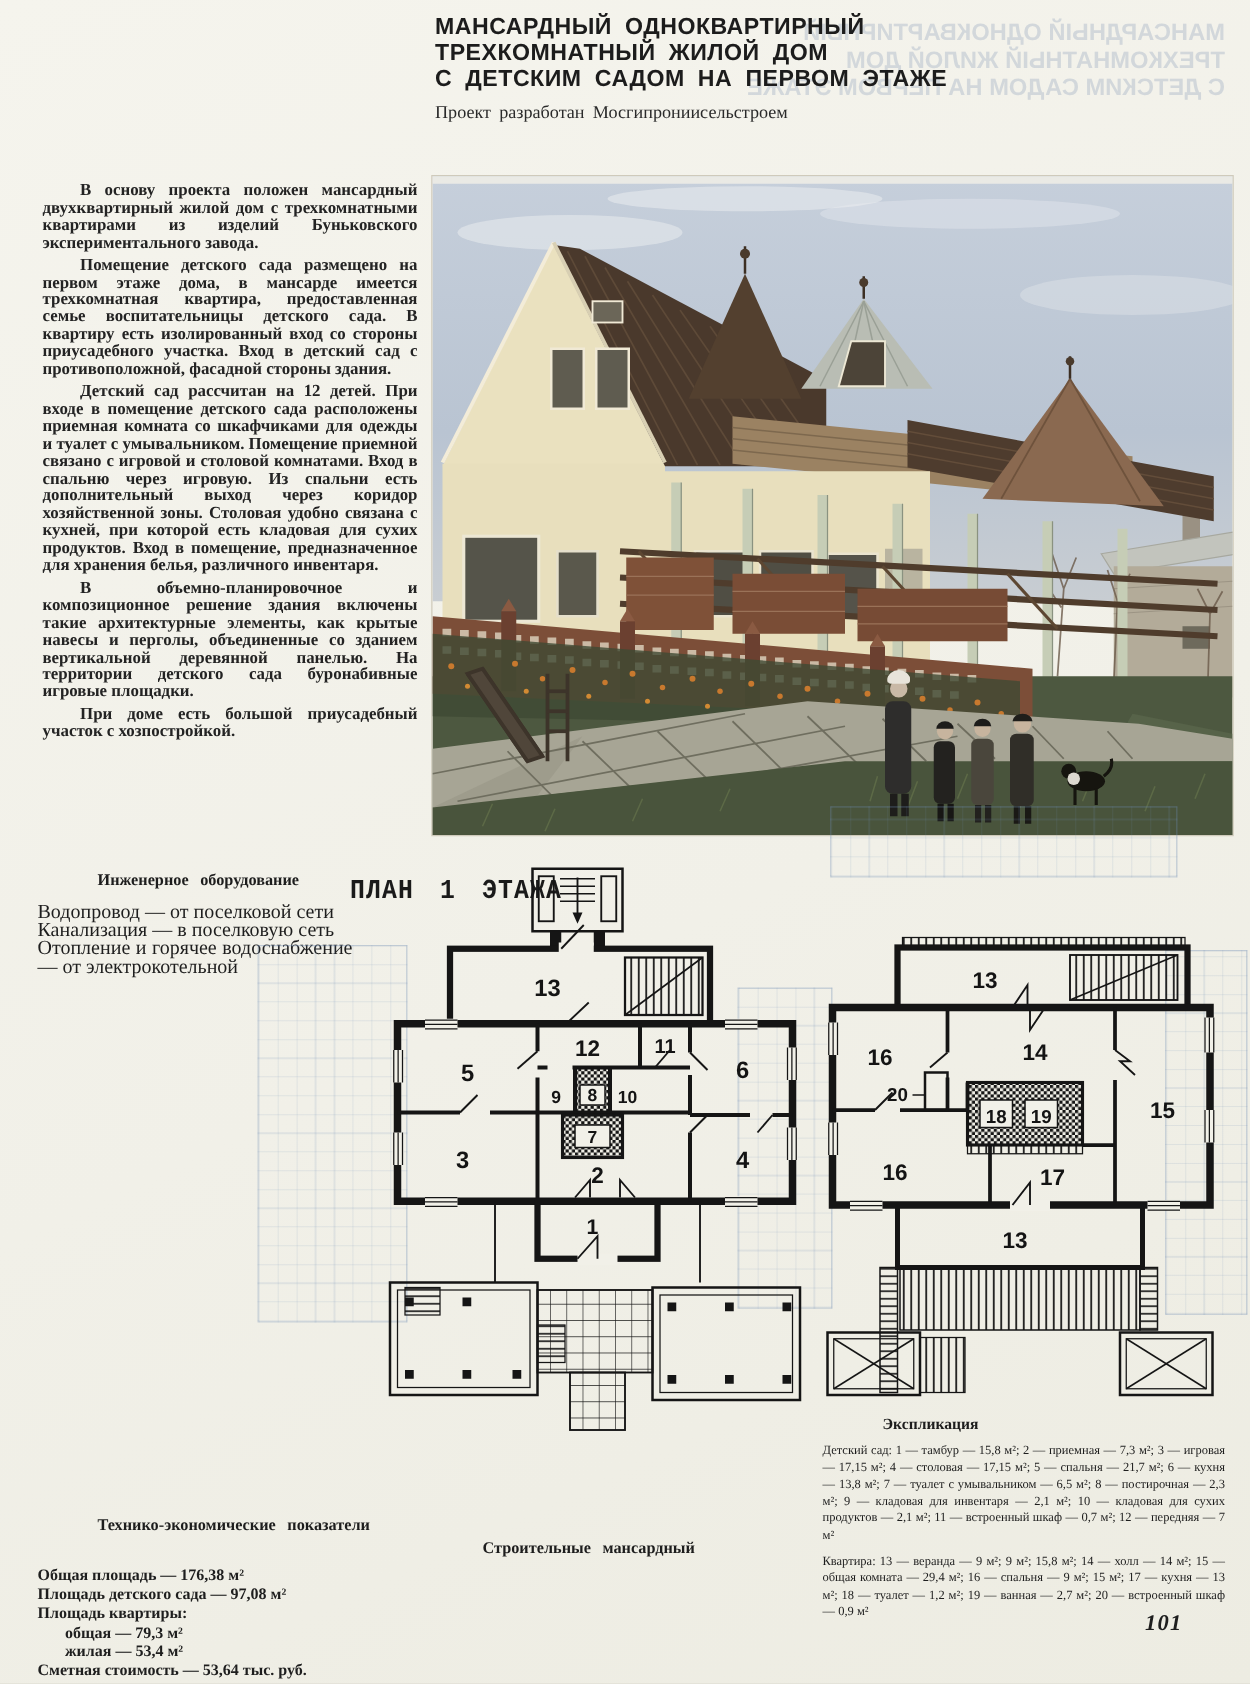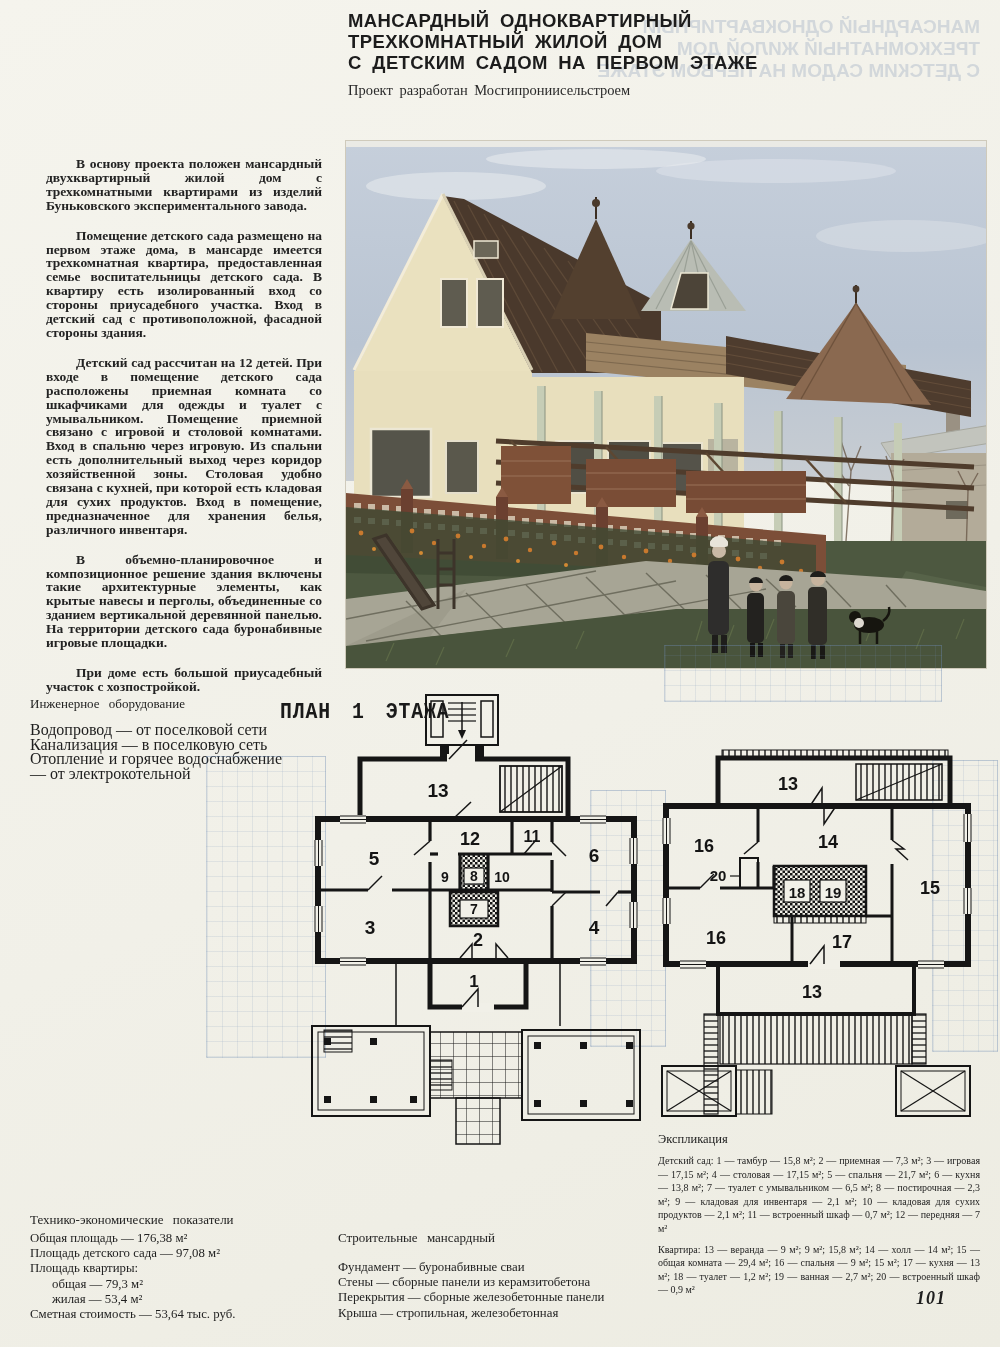--- a/index.html
+++ b/index.html
@@ -12,27 +12,27 @@
   .title{position:absolute;left:348px;top:10px;
     font-family:"Liberation Sans",sans-serif;font-weight:bold;
     font-size:18.5px;line-height:21px;letter-spacing:.4px;word-spacing:5px;color:#1c1c1c;}
   .subtitle{position:absolute;left:348px;top:82px;font-size:14.5px;word-spacing:3px;color:#2a2a2a;text-align:right;}
   .ghost-title{position:absolute;left:500px;top:16px;width:480px;
     font-family:"Liberation Sans",sans-serif;font-weight:bold;font-size:19px;line-height:22px;
     color:rgba(115,140,175,.26);transform:scaleX(-1);pointer-events:none;}
   
   .article{position:absolute;left:30px;top:141px;width:308px;
     font-weight:bold;font-size:13.5px;line-height:13.9px;text-align:justify;color:#232323;}
-  .article p{margin:16px;text-indent:30px;}
+  .article p{margin:4px;text-indent:30px;}
   
-  .sect-h{font-weight:normal;font-size:13px;word-spacing:6px;color:#1d1d1d;}
+  .sect-h{font-weight:bold;font-size:13px;word-spacing:6px;color:#1d1d1d;margin-left:48px;}
   .eng{position:absolute;left:30px;top:696px;width:252px;}
   .eng .items{margin-top:11px;font-size:16px;line-height:14.6px;text-align:justify;}
   .tech{position:absolute;left:30px;top:1212px;width:300px;}
-  .tech .lines{margin-top:3px;font-size:12.8px;line-height:15.2px;}
+  .tech .lines{margin-top:25px;font-size:12.8px;line-height:15.2px;font-weight:bold;}
   .tech .indent{padding-left:22px;}
   .constr{position:absolute;left:338px;top:1230px;width:310px;}
   .constr .lines{margin-top:14px;font-size:12.8px;line-height:15.2px;}
   .expl{position:absolute;left:658px;top:1132px;width:322px;}
   .expl .sect-h{font-size:12.5px;}
   .expl p{margin:7px 0 0 0;font-size:10px;line-height:13.6px;text-align:justify;}
   
   .plan-label{position:absolute;font-family:Liberation Mono, monospace;font-weight:bold;
     font-size:22px;color:#1a1a1a;white-space:nowrap;}
   .plan-label>span{display:inline-block;transform:scaleX(.9);transform-origin:left;
@@ -693,22 +693,16 @@
       <div>Площадь детского сада — 97,08 м²</div>
       <div>Площадь квартиры:</div>
       <div class="indent">общая — 79,3 м²</div>
       <div class="indent">жилая — 53,4 м²</div>
       <div>Сметная стоимость — 53,64 тыс. руб.</div>
     </div>
   </div>
 
   <div class="constr">
     <div class="sect-h">Строительные мансардный</div>
-    <div class="lines">
-      <div>Фундамент — буронабивные сваи</div>
-      <div>Стены — сборные панели из керамзитобетона</div>
-      <div>Перекрытия — сборные железобетонные панели</div>
-      <div>Крыша — стропильная, железобетонная</div>
-    </div>
   </div>
 
   <div class="pageno">101</div>
 </div>
 
 </body></html>

